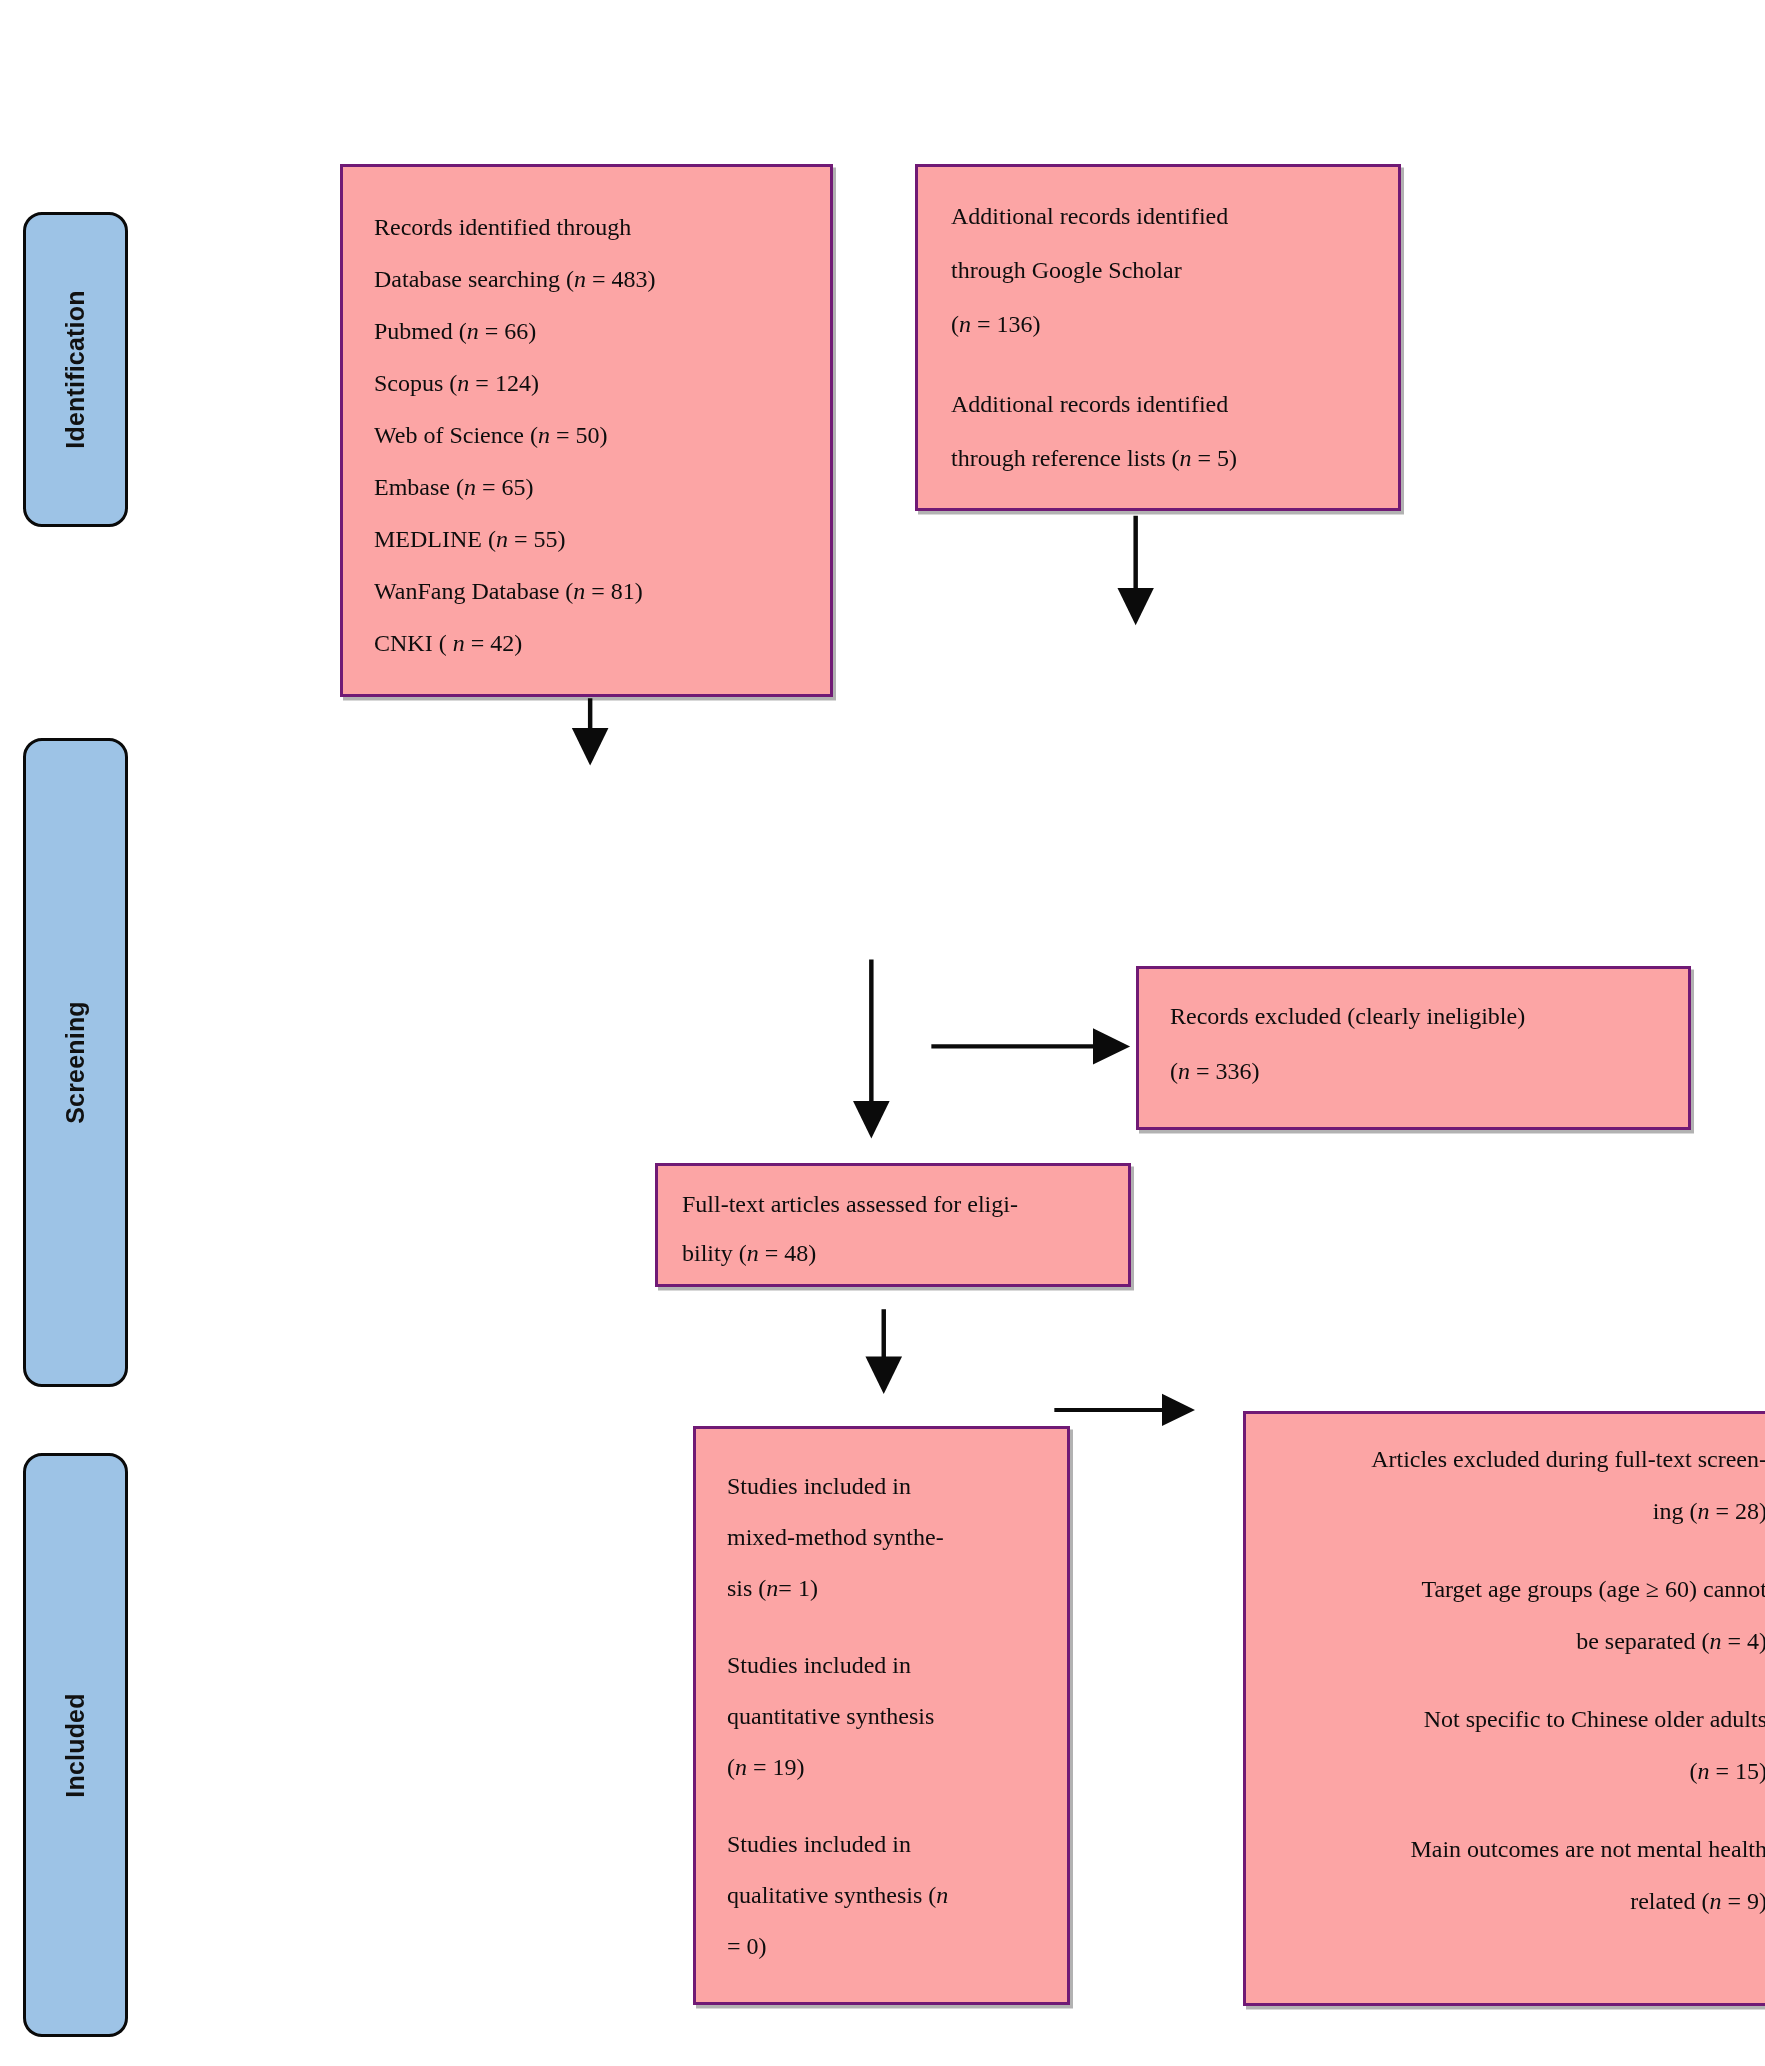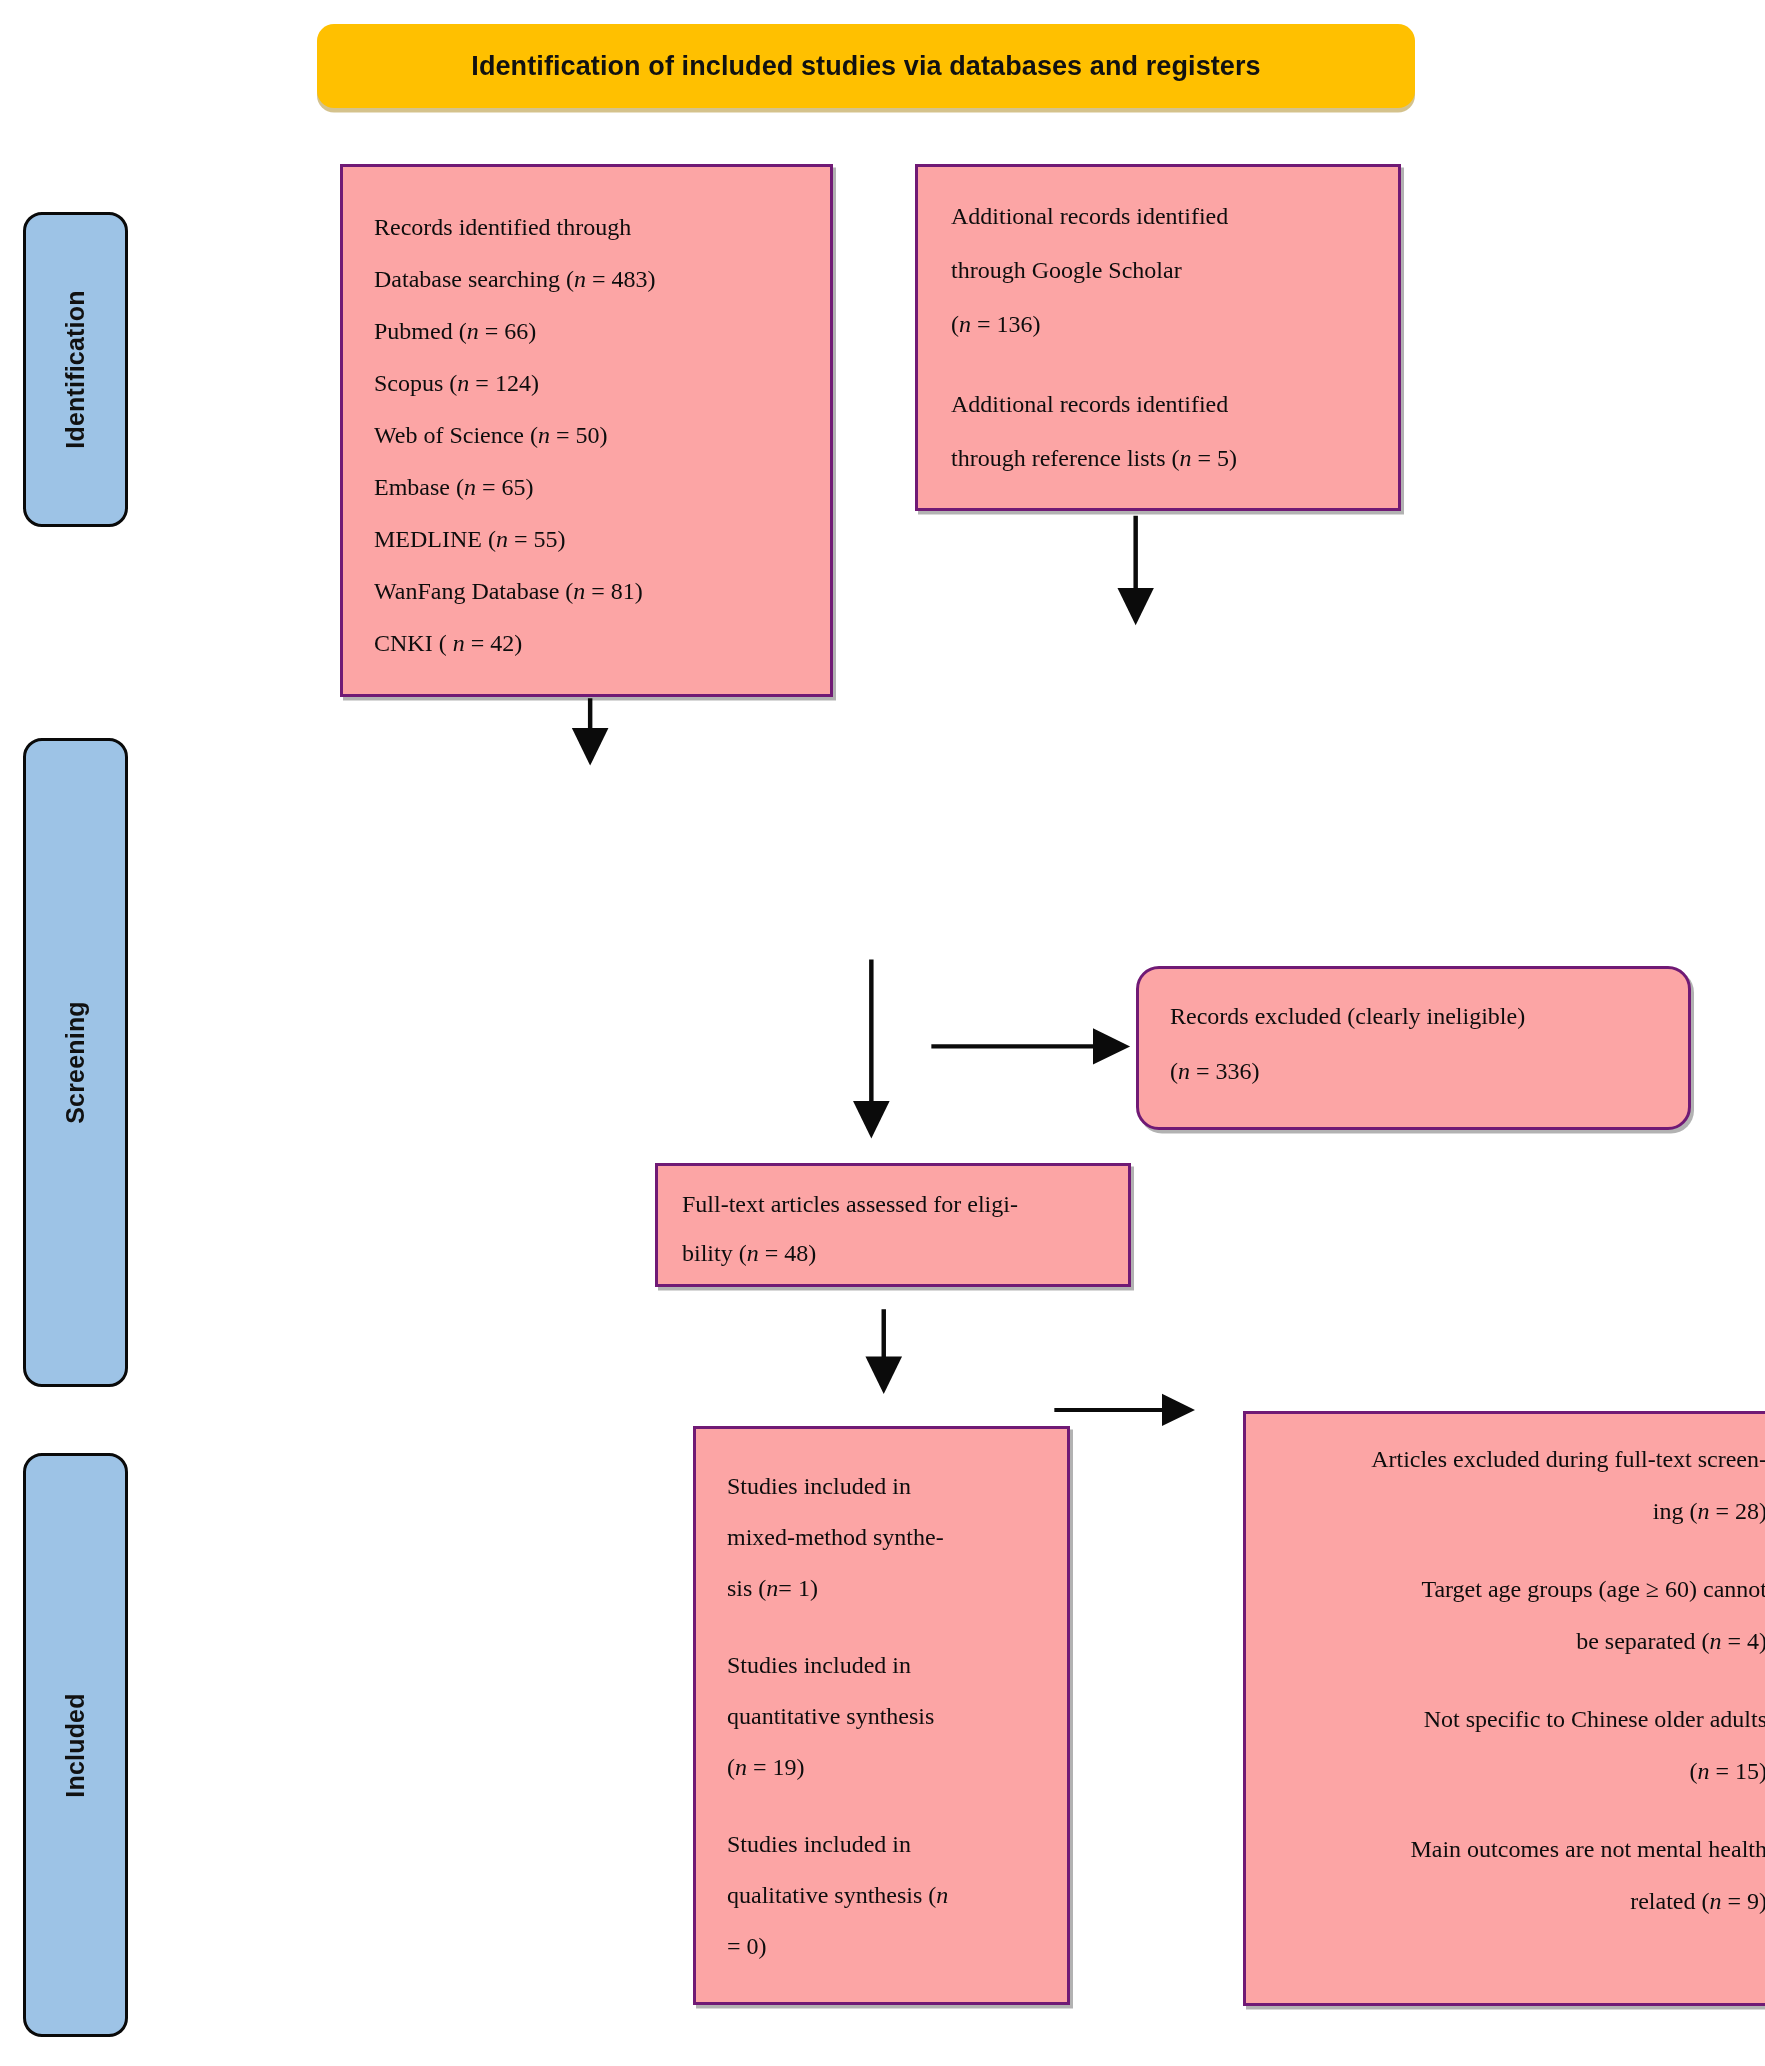--- a/index.html
+++ b/index.html
@@ -98,21 +98,20 @@
 
   #box-screened {
     left: 392px; top: 766px; width: 1111px; height: 129px;
     padding: 0 0 0 30px;
     display: flex; align-items: center;
   }
 
   #box-excluded-records {
     left: 1136px; top: 966px; width: 555px; height: 164px;
     padding: 35px 0 0 31px;
-    border-radius: 23px;
   }
   #box-excluded-records .ln { margin-bottom: 31px; }
 
   #box-fulltext {
     left: 655px; top: 1163px; width: 476px; height: 124px;
     padding: 26px 0 0 24px;
   }
   #box-fulltext .ln { margin-bottom: 25px; }
 
   #box-included-studies {
@@ -134,23 +133,20 @@
     left: 0; top: 0;
     width: 1765px; height: 2066px;
     pointer-events: none;
   }
 </style>
 </head>
 <body>
 
 <div id="canvas">
 
-  <div class="banner">
-    <span class="banner-text">Identification of included studies via databases and registers</span>
-  </div>
 
   <div class="phase" id="phase-identification">
     <span class="phase-label">Identification</span>
   </div>
   <div class="phase" id="phase-screening">
     <span class="phase-label">Screening</span>
   </div>
   <div class="phase" id="phase-included">
     <span class="phase-label">Included</span>
   </div>

